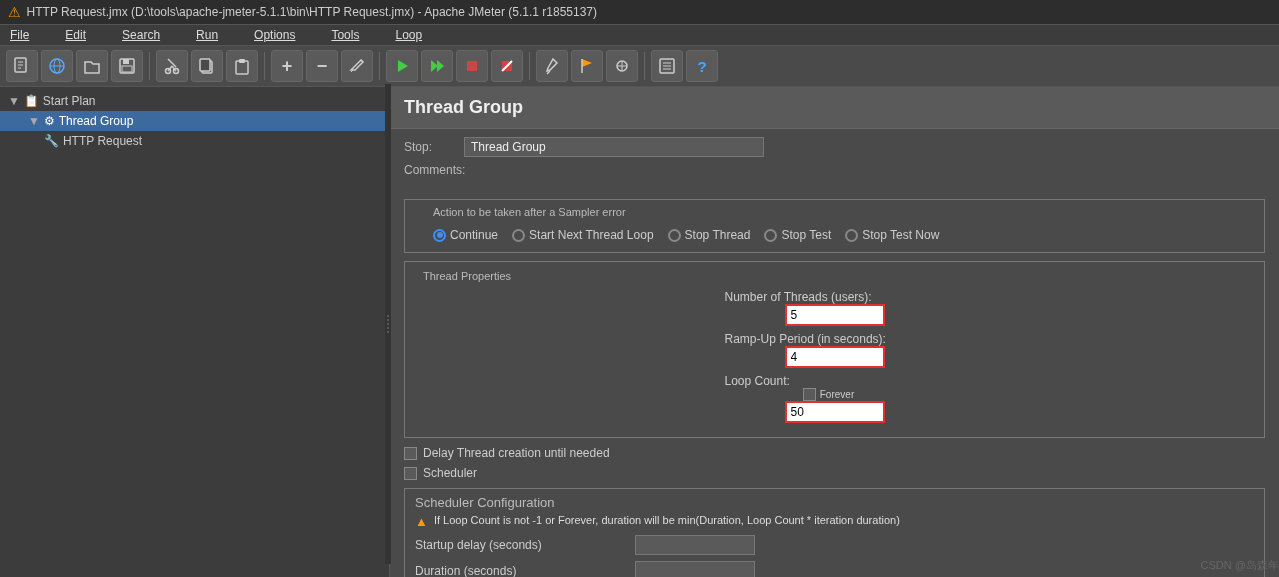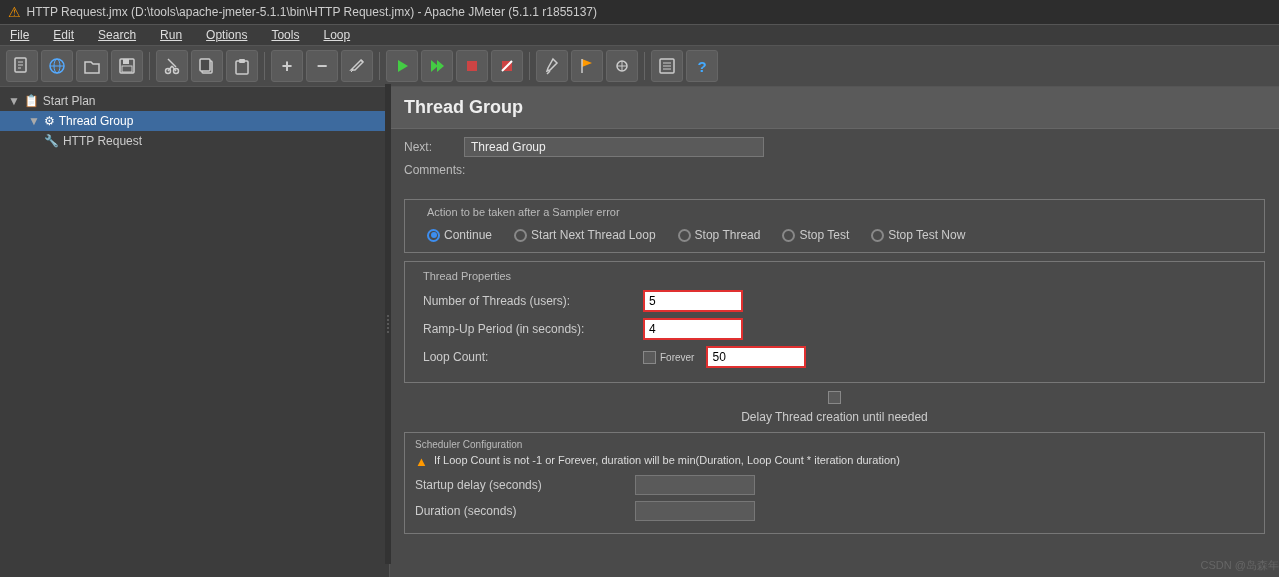--- a/index.html
+++ b/index.html
@@ -3,21 +3,21 @@
   <meta charset="utf-8">
   <style>
     * { margin: 0; padding: 0; box-sizing: border-box; }
     body { font-family: 'Segoe UI', Arial, sans-serif; font-size: 12px; background: #3c3c3c; color: #ddd; width: 1279px; height: 577px; overflow: hidden; }
 
     
     #title-bar { background: #2d2d2d; color: #ccc; padding: 4px 8px; font-size: 12px; border-bottom: 1px solid #555; display: flex; align-items: center; gap: 6px; }
     #title-bar .warning-icon { color: #f90; font-size: 14px; }
 
     
-    #menu-bar { background: #3c3c3c; display: flex; gap: 4px; border-bottom: 1px solid #555; }
+    #menu-bar { background: #3c3c3c; display: flex; gap: 16px; border-bottom: 1px solid #555; }
     #menu-bar .menu-item { padding: 3px 10px; color: #ddd; cursor: pointer; font-size: 12px; }
     #menu-bar .menu-item.underline { text-decoration: underline; }
 
     
     #toolbar { background: #4a4a4a; display: flex; align-items: center; gap: 3px; padding: 4px 6px; border-bottom: 1px solid #555; }
     .tb-btn { width: 32px; height: 32px; background: #5a5a5a; border: 1px solid #666; border-radius: 3px; display: flex; align-items: center; justify-content: center; cursor: pointer; color: #ddd; font-size: 14px; }
     .tb-sep { width: 1px; height: 28px; background: #666; margin: 0 3px; }
 
     
     #main { display: flex; height: calc(577px - 84px); }
@@ -34,42 +34,42 @@
     
     .content-title { background: #5a5a5a; padding: 10px 14px; font-size: 18px; font-weight: bold; color: #eee; border-bottom: 1px solid #666; }
 
     .form-area { padding: 8px 14px; }
 
     .form-row { display: flex; align-items: center; margin-bottom: 6px; }
     .form-label { color: #bbb; min-width: 60px; font-size: 12px; }
     .form-input-text { background: #5a5a5a; border: 1px solid #777; color: #eee; padding: 2px 4px; font-size: 12px; width: 180px; }
 
     
-    .section-box { border: 1px solid #777; margin: 8px 14px; padding: 6px 22px; background: #4a4a4a; }
+    .section-box { border: 1px solid #777; margin: 8px 14px; padding: 6px 28px; background: #4a4a4a; }
     .section-title { color: #bbb; font-size: 11px; margin-bottom: 6px; }
-    .radio-row { display: flex; align-items: flex-start; gap: 22px; flex-wrap: wrap; padding: 4px 0; }
+    .radio-row { display: flex; align-items: flex-start; gap: 14px; flex-wrap: wrap; padding: 4px 0; }
     .radio-item { display: flex; align-items: center; gap: 4px; color: #ccc; font-size: 12px; cursor: pointer; }
     .radio-circle { width: 13px; height: 13px; border-radius: 50%; border: 2px solid #888; background: #4a4a4a; display: flex; align-items: center; justify-content: center; }
     .radio-circle.selected { border-color: #3d8ef0; }
     .radio-circle.selected::after { content: ''; width: 6px; height: 6px; border-radius: 50%; background: #3d8ef0; }
 
     
     .props-box { border: 1px solid #777; margin: 8px 14px; padding: 8px 18px; background: #4a4a4a; }
     .props-title { color: #bbb; font-size: 11px; margin-bottom: 8px; }
-    .prop-row { display: flex; align-items: center; margin-bottom: 6px; }
+    .prop-row { display: flex; align-items: center; margin-bottom: 6px; flex-direction: column; }
     .prop-label { color: #ccc; font-size: 12px; min-width: 220px; }
     .prop-input { background: #fff; border: 1px solid #aaa; color: #000; padding: 2px 4px; font-size: 12px; width: 100px; }
     .prop-input.highlighted { border: 2px solid #e03030; }
 
-    .checkbox-row { display: flex; align-items: center; gap: 6px; margin: 6px 14px; color: #ccc; font-size: 12px; cursor: pointer; flex-direction: column; }
+    .checkbox-row { display: flex; align-items: center; gap: 6px; margin: 6px 14px; color: #ccc; font-size: 12px; cursor: pointer; }
     .checkbox-box { width: 13px; height: 13px; border: 1px solid #888; background: #5a5a5a; display: flex; align-items: center; justify-content: center; }
 
     
     .sched-box { border: 1px solid #777; margin: 8px 14px; padding: 6px 10px; background: #4a4a4a; }
-    .sched-title { color: #bbb; font-size: 10px; margin-bottom: 4px; }
+    .sched-title { color: #bbb; font-size: 13px; margin-bottom: 4px; }
     .sched-warning { display: flex; align-items: flex-start; gap: 6px; color: #ddd; font-size: 11px; margin-bottom: 6px; }
     .warn-icon { color: #f90; font-size: 13px; }
     .sched-row { display: flex; align-items: center; margin-bottom: 6px; }
     .sched-label { color: #ccc; font-size: 12px; min-width: 220px; }
     .sched-input { background: #5a5a5a; border: 1px solid #777; color: #eee; padding: 2px 4px; font-size: 12px; width: 120px; }
 
     
     #watermark { position: fixed; bottom: 4px; right: 0; color: #666; font-size: 11px; }
     .drag-dot { width: 2px; height: 2px; background: #666; border-radius: 50%; }
   </style>
@@ -236,21 +236,21 @@
   </div>
 
   <div id="content-panel">
 
     <div class="content-title">
       <span>Thread Group</span>
     </div>
 
     <div class="form-area">
       <div class="form-row">
-        <span class="form-label">Next:</span>
+        <span class="form-label">Stop:</span>
         <input type="text" class="form-input-text" value="Thread Group" style="background: rgb(90, 90, 90); border: 1px solid rgb(119, 119, 119); color: rgb(238, 238, 238); padding: 2px 6px; font-size: 12px; width: 300px;">
       </div>
       <div class="form-row">
         <span class="form-label">Comments:</span>
       </div>
     </div>
 
     <div class="section-box">
       <div class="section-title">Action to be taken after a Sampler error</div>
       <div class="radio-row">
@@ -298,20 +298,24 @@
         </label>
         <input type="text" class="prop-input highlighted" value="50" style="">
       </div>
     </div>
 
     <div class="checkbox-row">
       <div class="checkbox-box"></div>
       <span>Delay Thread creation until needed</span>
     </div>
 
+    <div class="checkbox-row">
+      <div class="checkbox-box"></div>
+      <span>Scheduler</span>
+    </div>
 
     <div class="sched-box">
       <div class="sched-title">Scheduler Configuration</div>
       <div class="sched-warning">
         <span class="warn-icon">▲</span>
         <span>If Loop Count is not -1 or Forever, duration will be min(Duration, Loop Count * iteration duration)</span>
       </div>
       <div class="sched-row">
         <span class="sched-label">Startup delay (seconds)</span>
         <input type="text" class="sched-input" value="" style="">

